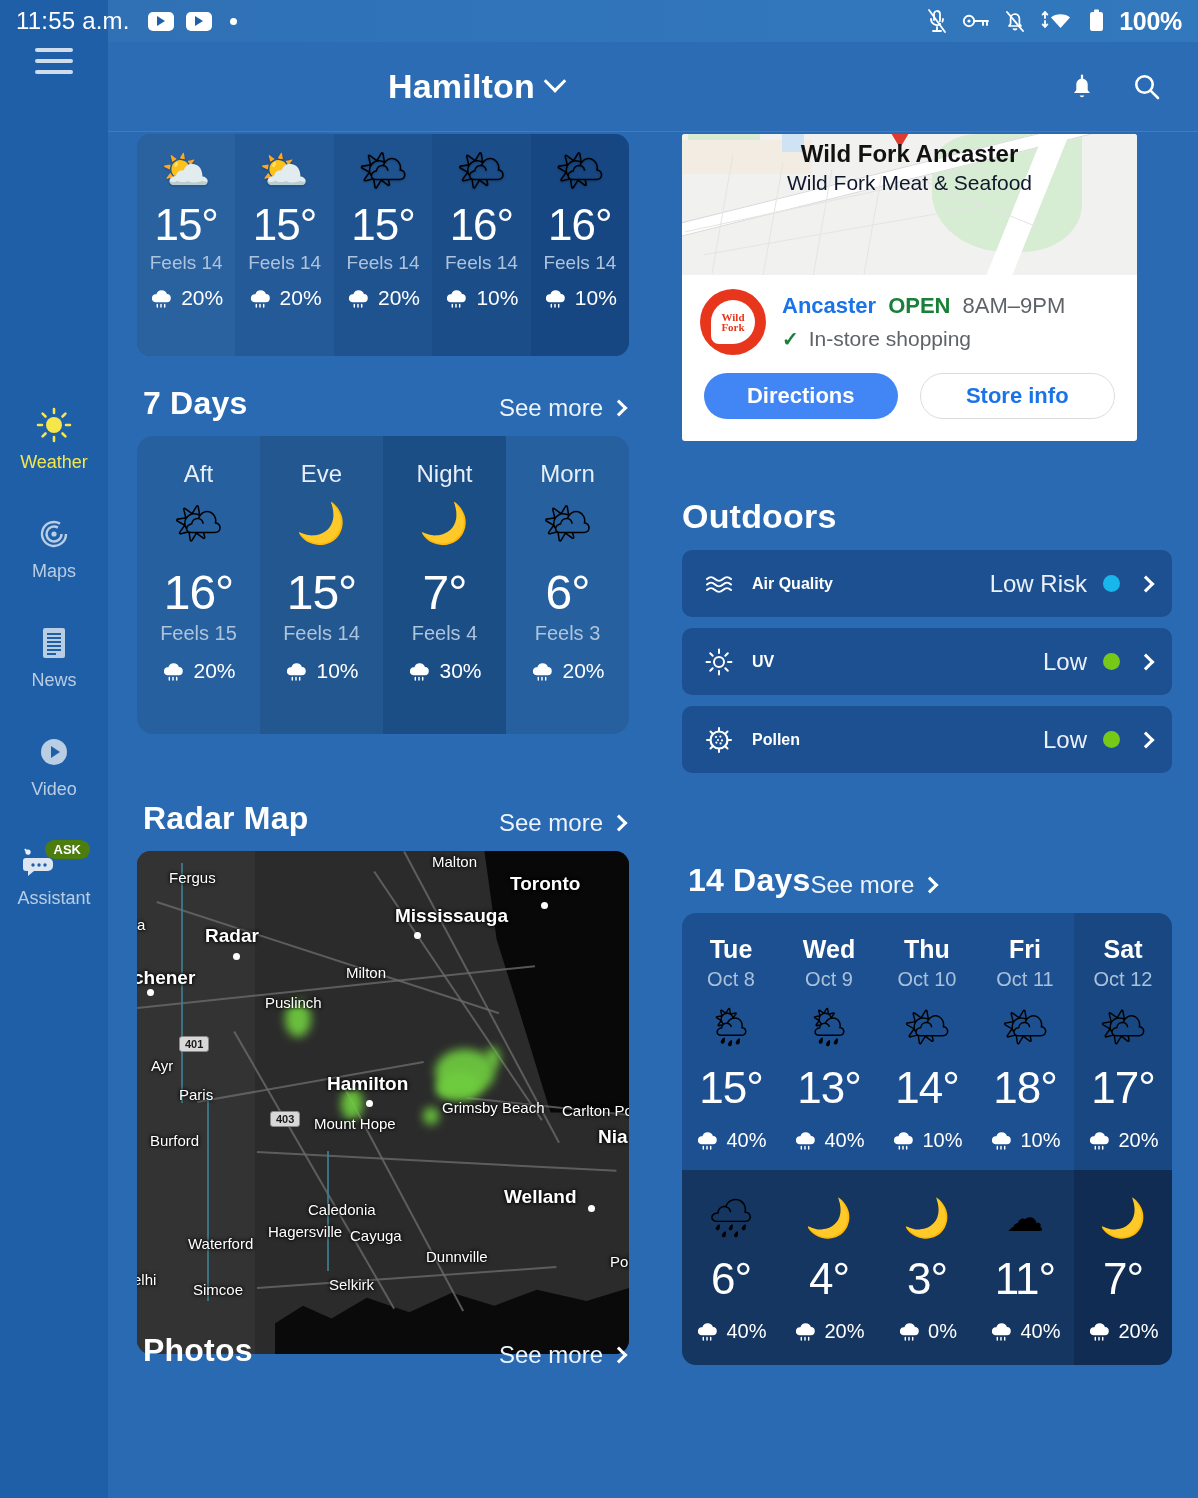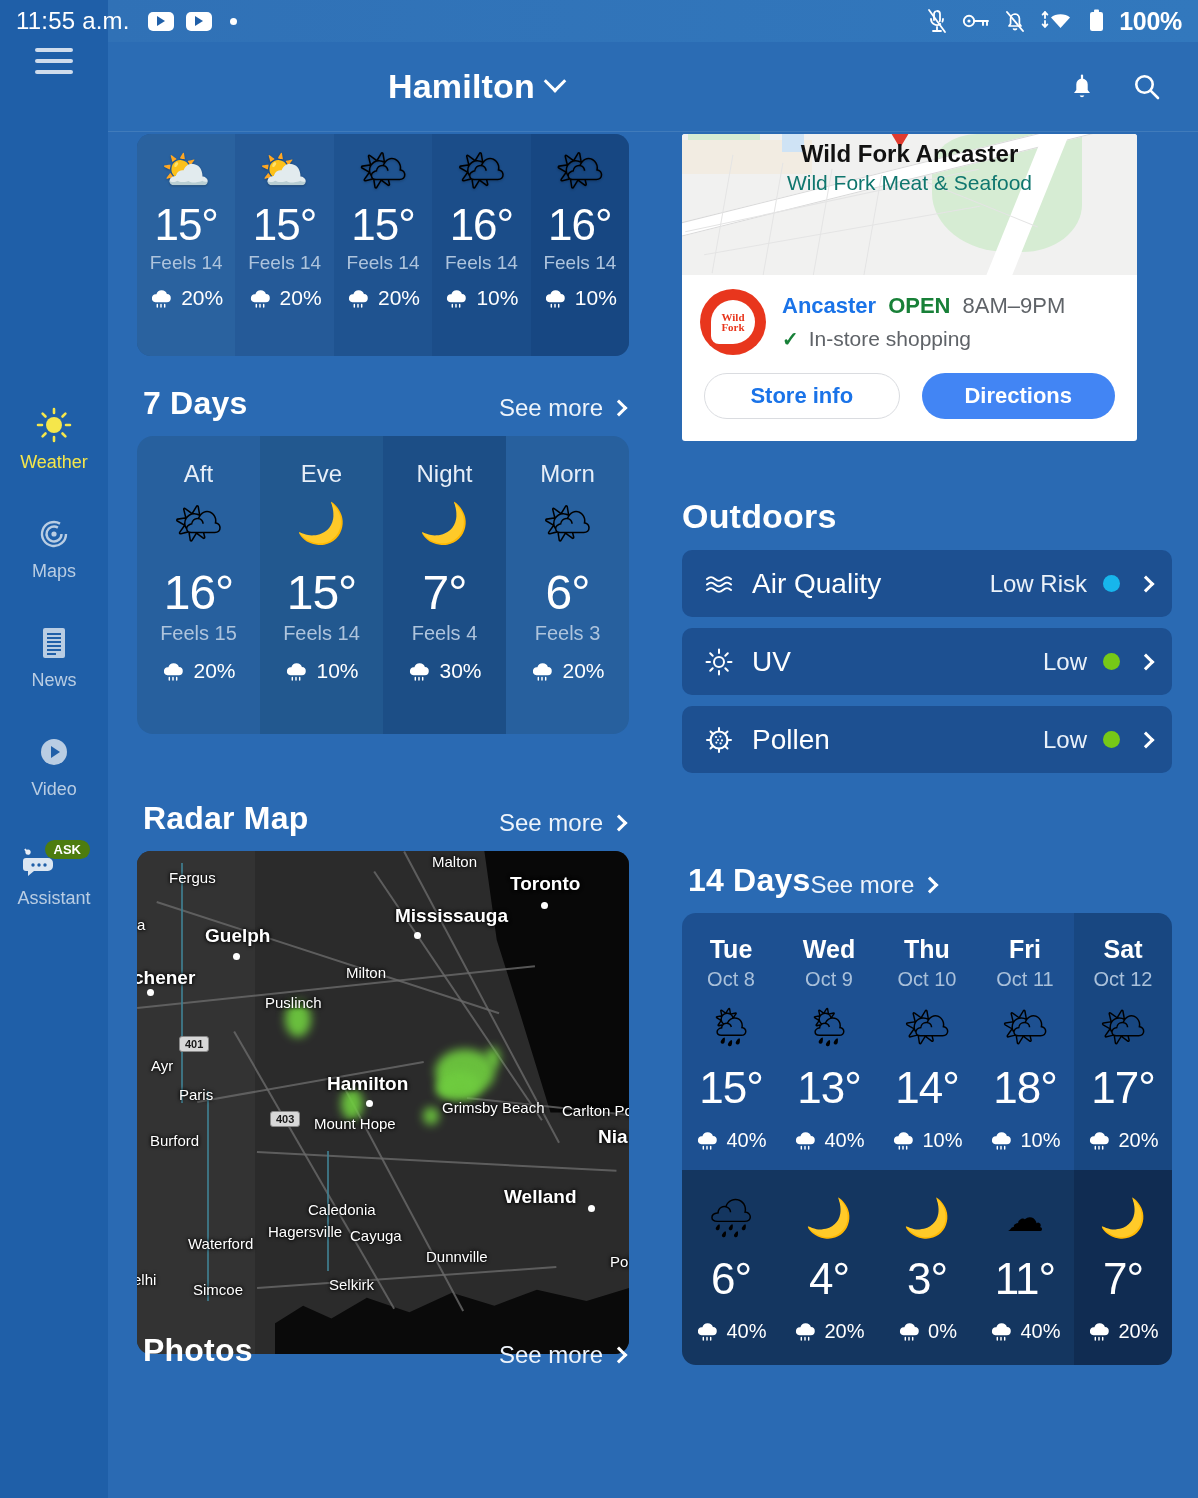--- a/index.html
+++ b/index.html
@@ -120,21 +120,21 @@
   .store { position:absolute; left:574px; top:2px; width:455px; height:307px; background:#fff; border-radius:3px; overflow:hidden; }
   .store-map { position:relative; height:141px; background:#f1f1f0; overflow:hidden; }
   .sm-green { position:absolute; background:#d6ecd3; }
   .sm-tan { position:absolute; background:#f2ece2; }
   .sm-blue { position:absolute; background:#cfe3f5; }
   .sm-road { position:absolute; background:#ffffff; border-top:1px solid #d9d9d9; border-bottom:1px solid #d9d9d9; }
   .sm-thin { position:absolute; background:#e4e4e4; }
   .pin { position:absolute; left:206px; top:-6px; width:0; height:0;
          border-left:12px solid transparent; border-right:12px solid transparent; border-top:20px solid #e03b2f; }
   .store-title { position:absolute; left:0; right:0; top:6px; text-align:center; font-size:24px; font-weight:700; color:#111; }
-  .store-sub { position:absolute; left:0; right:0; top:37px; text-align:center; font-size:21px; color:#0f766e; }
+  .store-sub { position:absolute; left:0; right:0; top:37px; text-align:center; font-size:21px; color:#0f172a; }
   .store-body { display:flex; align-items:center; padding:14px 18px 10px 18px; gap:16px; }
   .logo-wf { width:66px; height:66px; border-radius:50%; background:#e8361d; display:flex; align-items:center; justify-content:center; flex:0 0 auto; }
   .logo-inner { width:44px; height:44px; background:#fff; border-radius:50% 50% 50% 8px; display:flex; flex-direction:column; align-items:center; justify-content:center; line-height:.95; }
   .logo-inner span { font-family:"Liberation Serif", serif; font-weight:700; font-size:11px; color:#e8361d; }
   .store-meta { flex:1 1 auto; }
   .sm-row1 { font-size:22px; display:flex; align-items:baseline; gap:12px; }
   .sm-city { color:#1a73e8; font-weight:700; }
   .sm-open { color:#188038; font-weight:700;text-align:center; }
   .sm-hours { color:#5f6368; }
   .sm-row2 { margin-top:8px; font-size:21px; color:#5f6368; display:flex; align-items:center; gap:10px; }
@@ -142,21 +142,21 @@
   .store-btns { display:flex; gap:22px; padding:8px 22px 18px 22px; }
   .btn { flex:1; height:46px; border-radius:24px; display:flex; align-items:center; justify-content:center; font-size:22px; font-weight:700; cursor:pointer; }
   .btn-outline { border:1px solid #dadce0; color:#1a73e8; background:#fff; }
   .btn-filled { background:#4285f4; color:#fff; }
 
   
   .outdoors { position:absolute; left:574px; top:365px; width:490px; }
   .out-title { font-size:34px; font-weight:700; color:#fff; margin-bottom:14px; letter-spacing:.2px;}
   .out-row { height:67px; background:#1d5091; border-radius:10px; display:flex; align-items:center; padding:0 20px; margin-bottom:11px; cursor:pointer; }
   .out-ic { width:34px; display:flex; align-items:center; justify-content:center; }
-  .out-name { font-size:28px; font-weight:400; color:#fff; margin-left:16px; }
+  .out-name { font-size:16px; font-weight:700; color:#fff; margin-left:16px; }
   .out-val { margin-left:auto; font-size:24px; color:#eaf1f9; }
   .out-dot { width:17px; height:17px; border-radius:50%; margin-left:16px; }
   .out-ch { margin-left:20px; }
 
   
   .fourteen { position:absolute; left:574px; top:730px; width:490px; }
   .ft-head { display:flex; align-items:flex-end; padding:0 4px 14px 6px; }
   .ft-card { border-radius:14px; overflow:hidden; }
   .ft-grid { display:flex; }
   .ft-day { flex:1; display:flex; flex-direction:column; align-items:center; padding:22px 0 18px 0; background:#1d5091; }
@@ -480,21 +480,21 @@
         <div class="rm-dot" style="left:277px;top:81px;"></div>
         <div class="rm-dot" style="left:96px;top:102px;"></div>
         <div class="rm-dot" style="left:10px;top:138px;"></div>
         <div class="rm-dot" style="left:229px;top:249px;"></div>
         <div class="rm-dot" style="left:451px;top:354px;"></div>
 
         <div class="rm-label" style="left:32px;top:18px;">Fergus</div>
         <div class="rm-label" style="left:295px;top:2px;">Malton</div>
         <div class="rm-label mid" style="left:373px;top:22px;">Toronto</div>
         <div class="rm-label mid" style="left:258px;top:54px;">Mississauga</div>
-        <div class="rm-label mid" style="left:68px;top:74px;">Guelph</div>
+        <div class="rm-label mid" style="left:68px;top:74px;">Radar</div>
         <div class="rm-label" style="left:0px;top:65px;">a</div>
         <div class="rm-label" style="left:209px;top:113px;">Milton</div>
         <div class="rm-label mid" style="left:-4px;top:116px;">chener</div>
         <div class="rm-label" style="left:128px;top:143px;">Puslinch</div>
         <div class="rm-label" style="left:14px;top:206px;">Ayr</div>
         <div class="rm-label mid" style="left:190px;top:222px;">Hamilton</div>
         <div class="rm-label" style="left:305px;top:248px;">Grimsby Beach</div>
         <div class="rm-label" style="left:425px;top:251px;">Carlton Po</div>
         <div class="rm-label" style="left:42px;top:235px;">Paris</div>
         <div class="rm-label" style="left:177px;top:264px;">Mount Hope</div>
@@ -558,22 +558,22 @@
             <span class="sm-open">OPEN</span>
             <span class="sm-hours">8AM–9PM</span>
           </div>
           <div class="sm-row2">
             <span class="tick">✓</span>
             <span>In-store shopping</span>
           </div>
         </div>
       </div>
       <div class="store-btns">
+        <div class="btn btn-filled">Directions</div>
         <div class="btn btn-outline">Store info</div>
-        <div class="btn btn-filled">Directions</div>
       </div>
     </div>
 
     <div class="outdoors">
       <div class="out-title">Outdoors</div>
 
       <div class="out-row">
         <div class="out-ic">
           <svg width="30" height="22" viewBox="0 0 30 22" fill="none" stroke="#fff" stroke-width="2" stroke-linecap="round">
             <path d="M3 6c3-2.6 5-2.6 8 0s5 2.6 8 0 5-2.6 8 0"></path>

